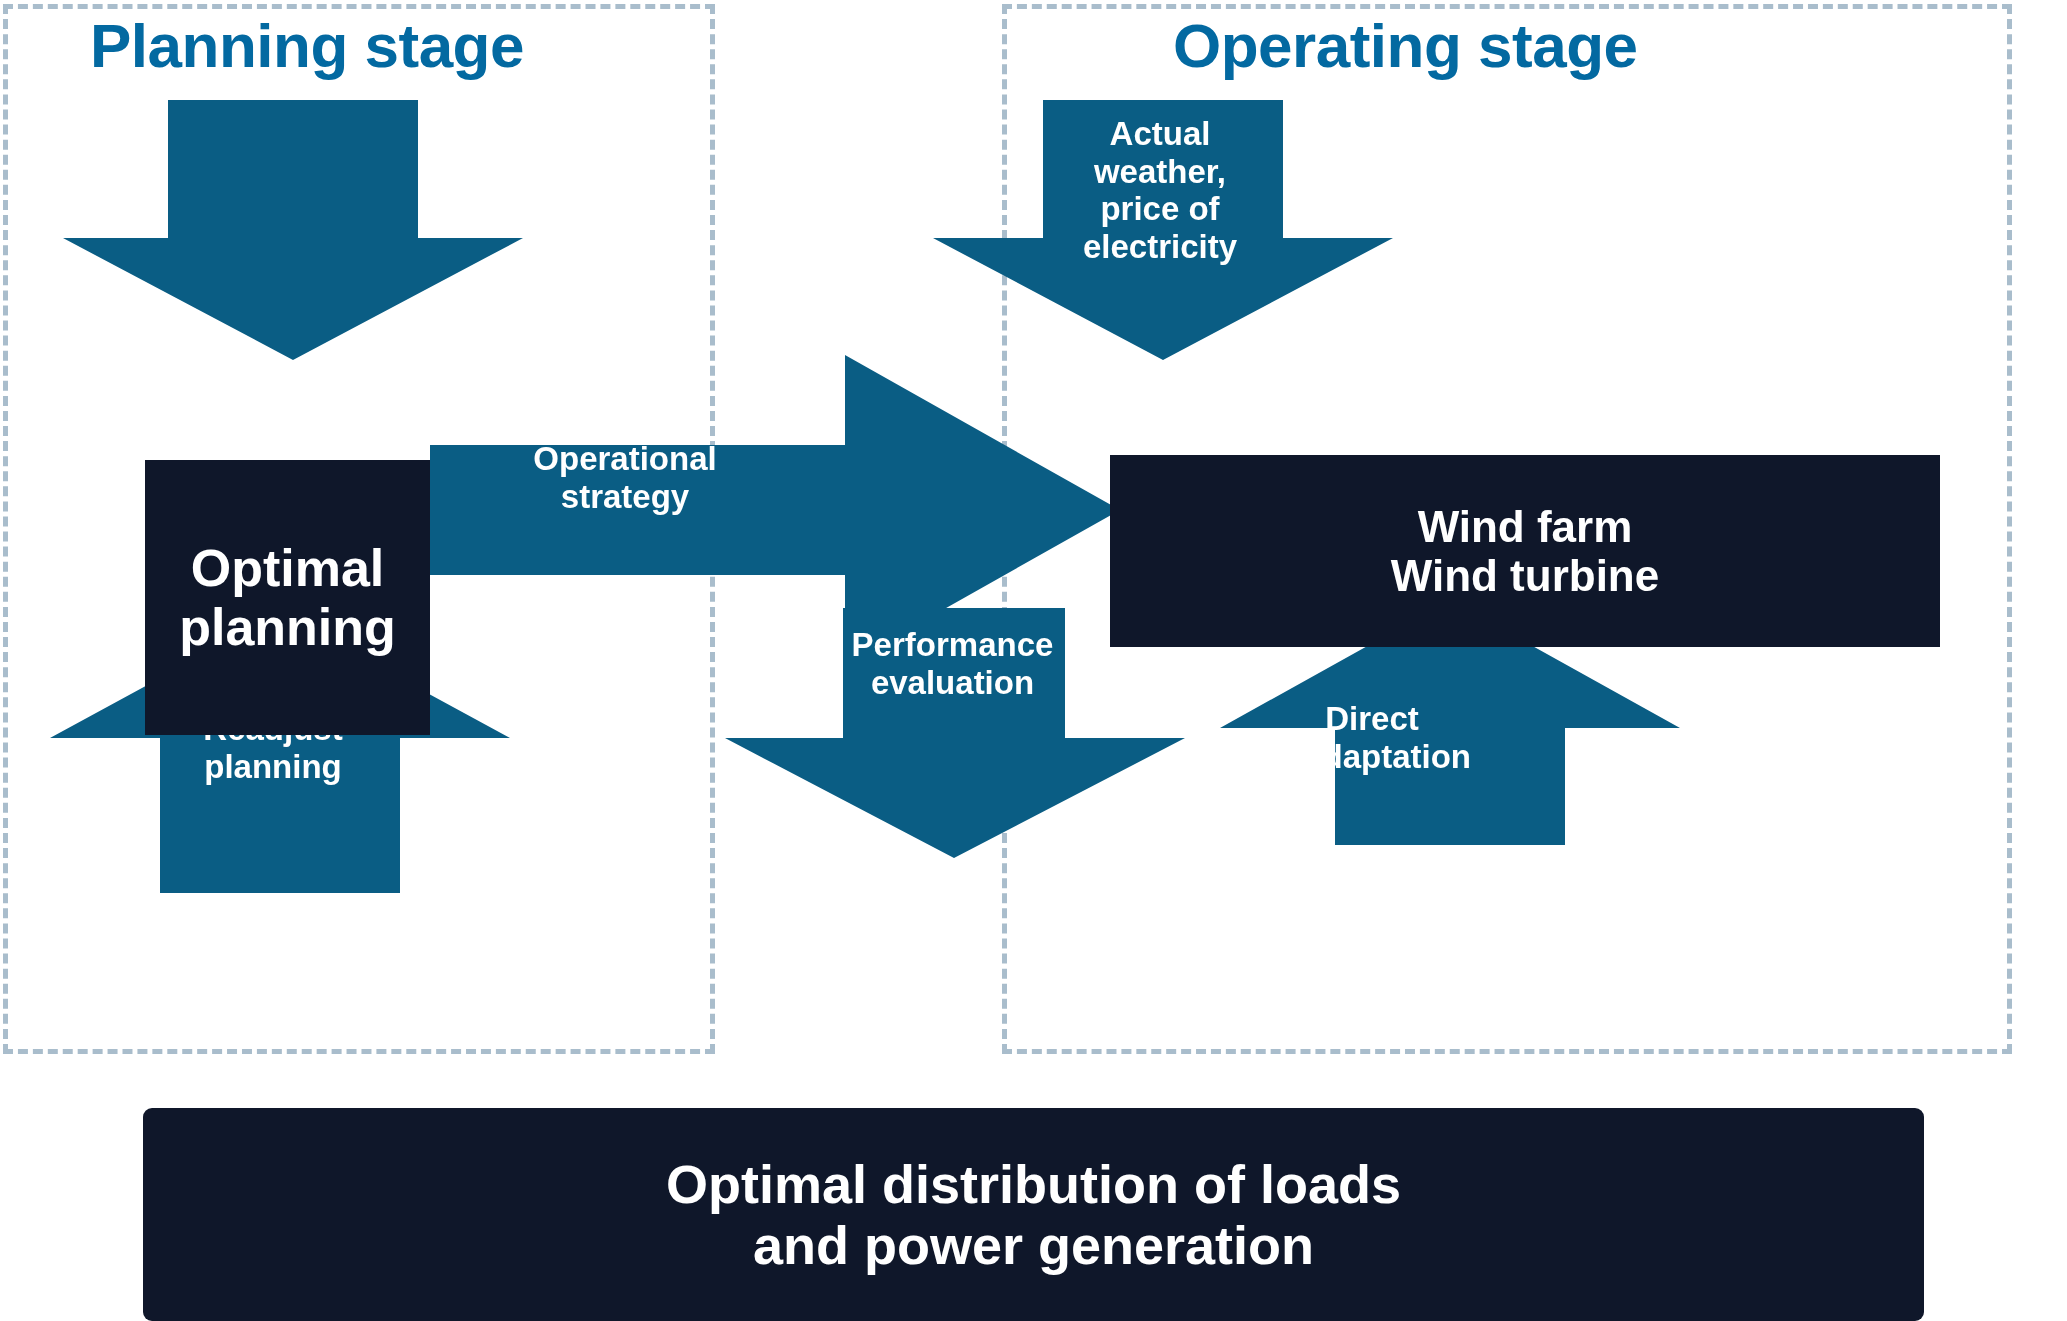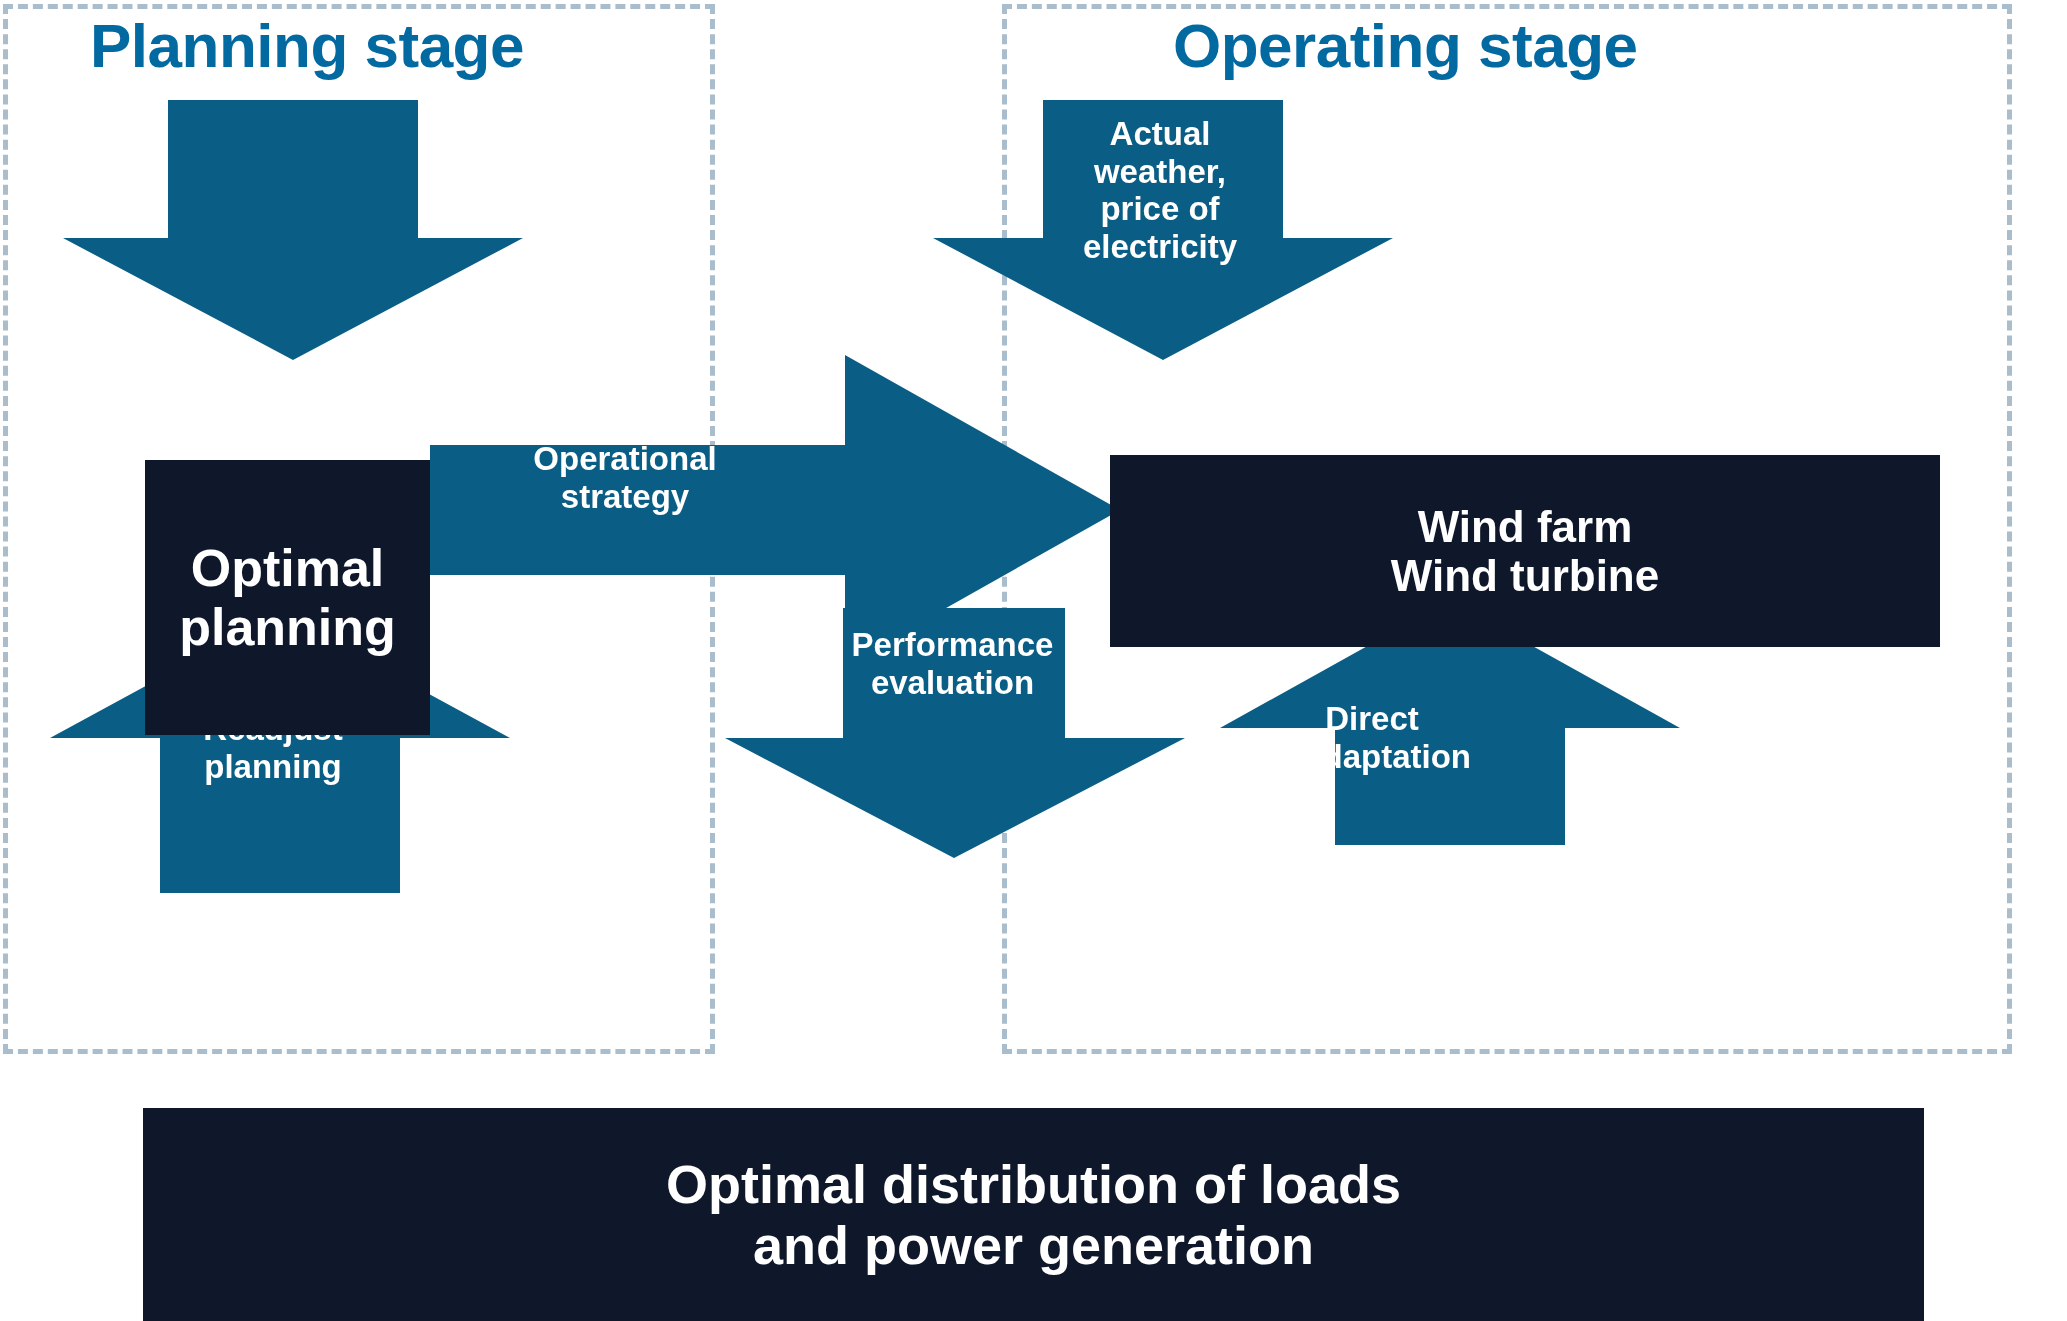--- a/index.html
+++ b/index.html
@@ -57,20 +57,21 @@
     left: 145px; top: 460px; width: 285px; height: 275px;
     font-size: 52px;
   }
   #box-wind-farm {
     left: 1110px; top: 455px; width: 830px; height: 192px;
     font-size: 44px;
   }
   #box-optimal-distribution {
     left: 143px; top: 1108px; width: 1781px; height: 213px;
     font-size: 54px;
+    border-radius: 9px;
   }
 
   
   .arrow-wrap { position: absolute; }
   .arrow-wrap svg { display: block; }
   .arrow-label {
     position: absolute;
     color: #ffffff;
     font-weight: 700;
     text-align: center;

